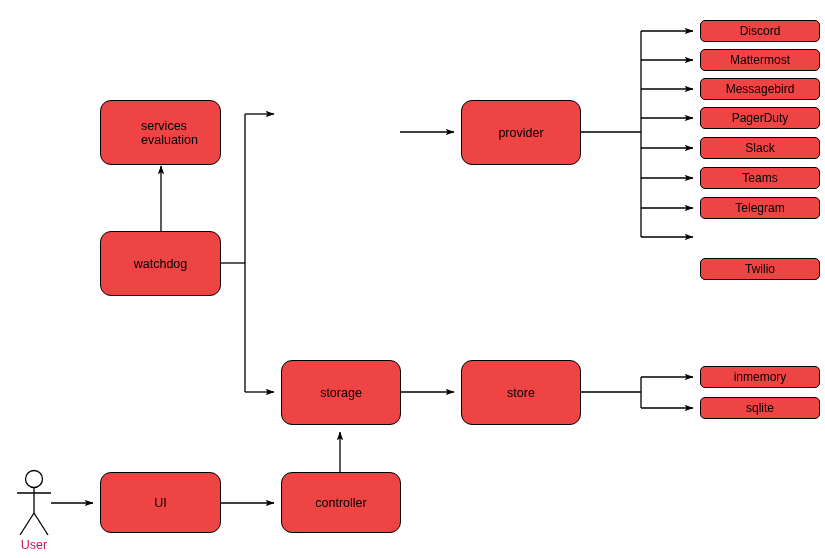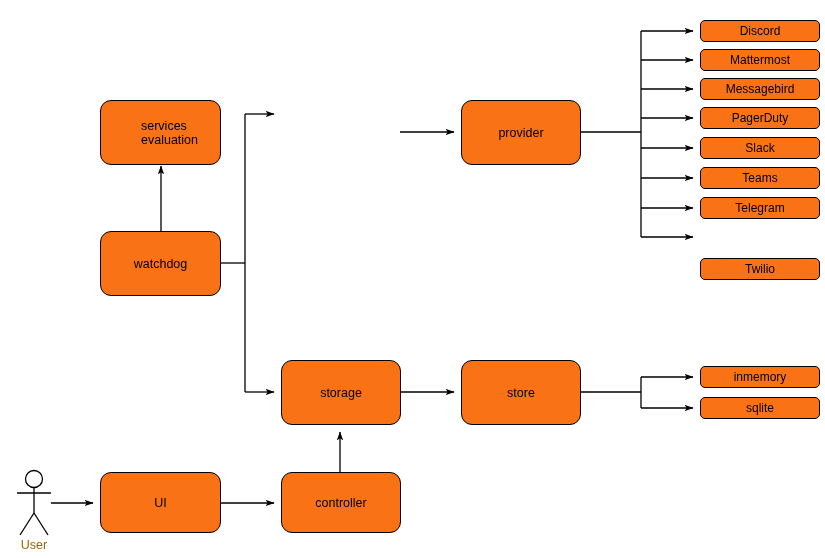--- a/index.html
+++ b/index.html
@@ -21,39 +21,39 @@
     position: absolute;
     left: 0;
     top: 0;
     width: 825px;
     height: 558px;
   }
   .node {
     position: absolute;
     box-sizing: border-box;
     border: 1px solid #000000;
-    background: #f97316;
+    background: #ef4444;
     display: flex;
     align-items: center;
     justify-content: center;
     color: #000000;
     z-index: 2;
   }
   .node.big {
     border-radius: 11px;
     font-size: 12.5px;
   }
   .node.small {
     border-radius: 5px;
     font-size: 12px;
   }
   .actor-label {
     position: absolute;
     font-size: 12.5px;
-    color: #a16207;
+    color: #be185d;
     text-align: center;
     z-index: 2;
   }
 </style>
 </head>
 <body>
 
 <div id="canvas">
 
   <svg id="wires" viewBox="0 0 825 558" width="825" height="558">

